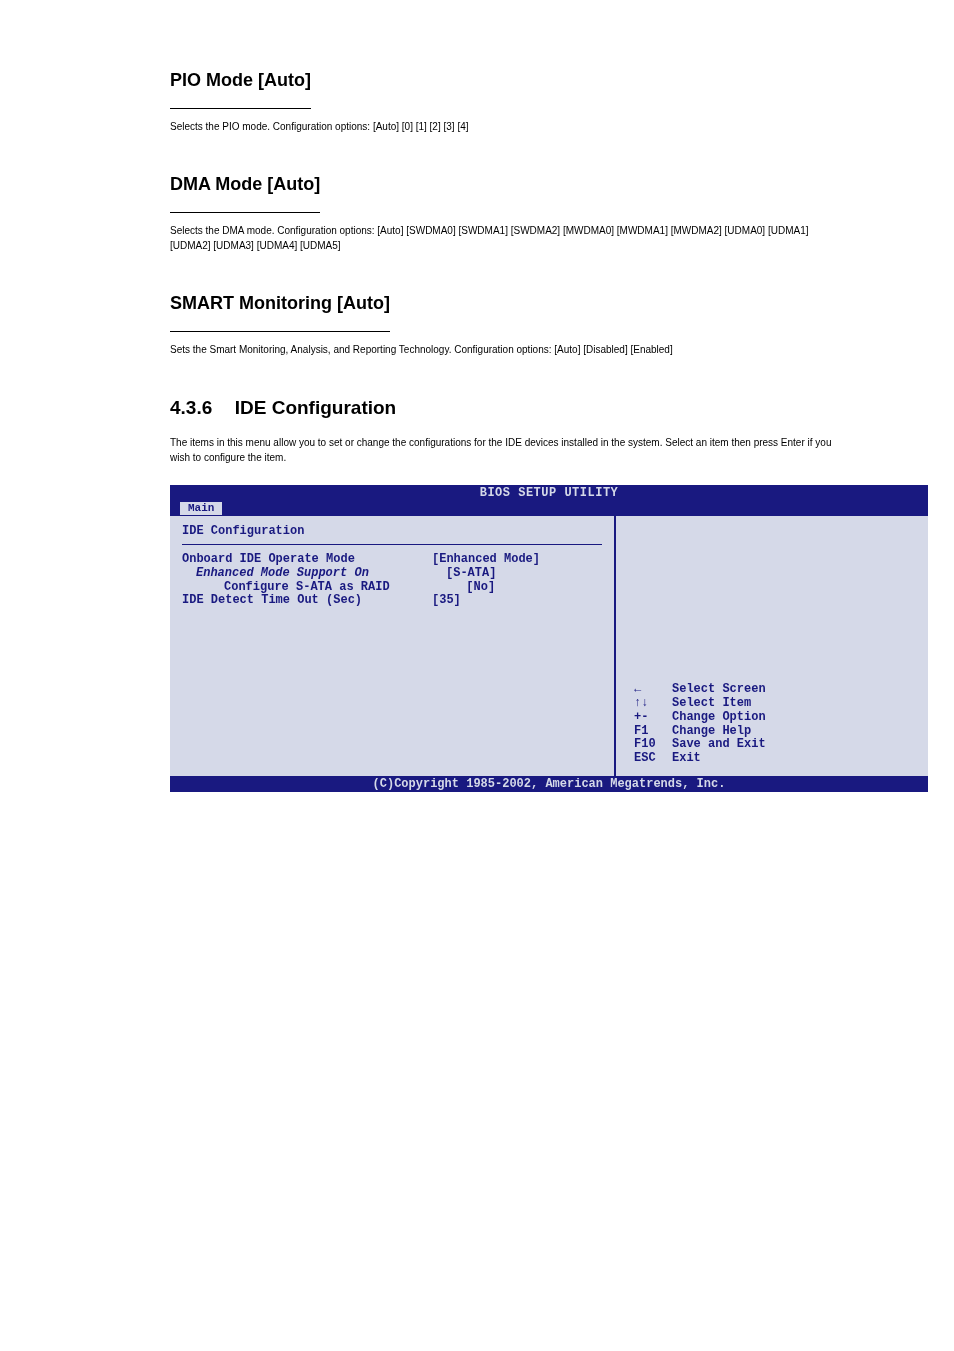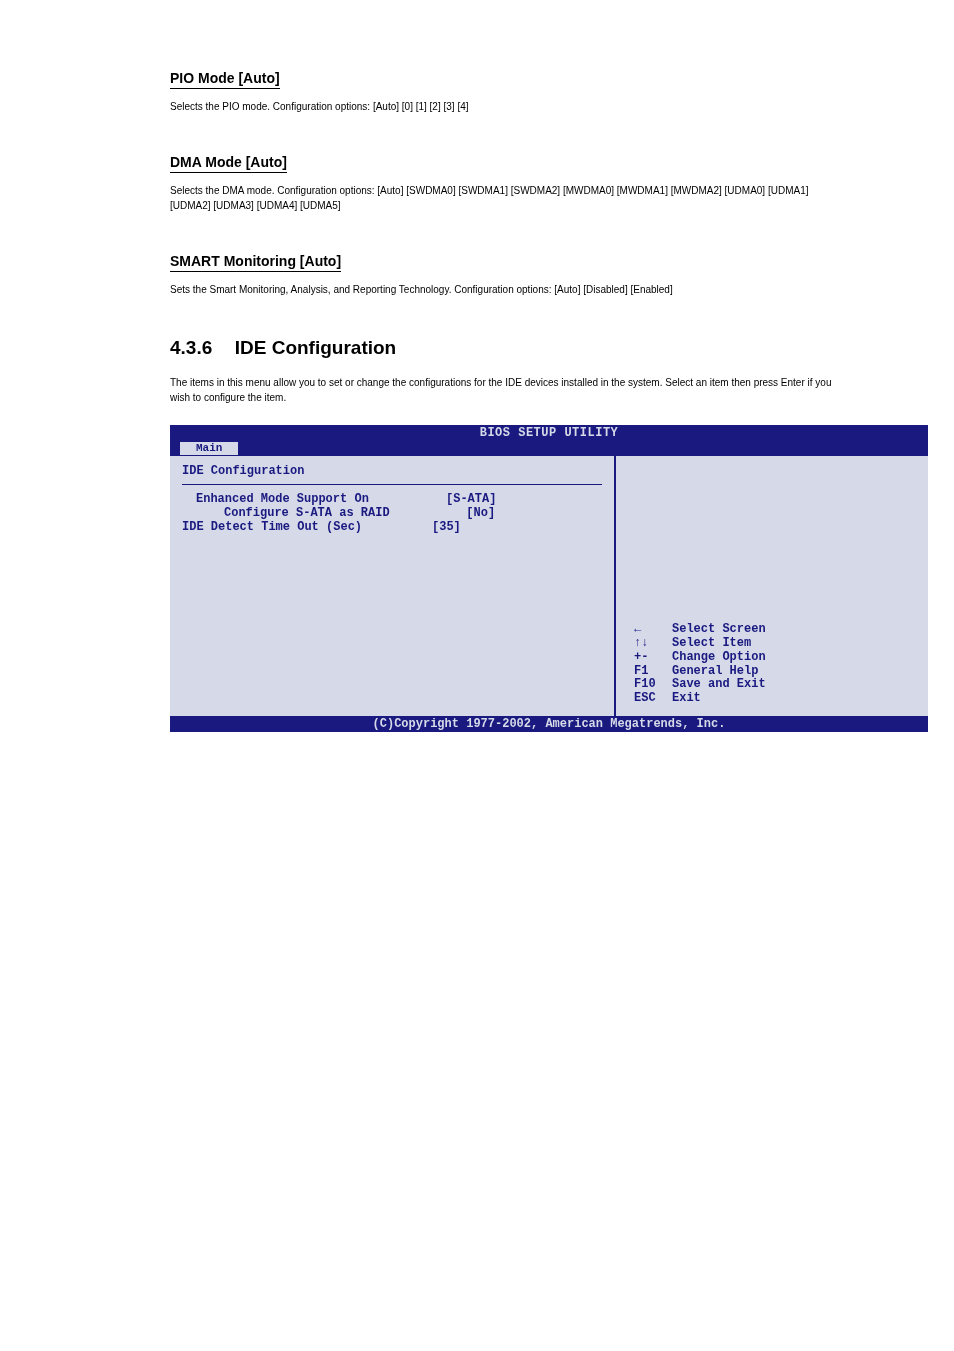--- a/index.html
+++ b/index.html
@@ -10,26 +10,26 @@
       background: white;
     }
     .page {
       padding: 40px 80px 40px 80px;
     }
     .content {
       margin-left: 90px;
       margin-right: 40px;
     }
     .section-heading {
-      font-size: 14px;
+      font-size: 18px;
       font-weight: bold;
       margin-top: 30px;
       margin-bottom: 10px;
       border-bottom: 1px solid #000;
-      padding-bottom: 2px;
+      padding-bottom: 17px;
       display: inline-block;
     }
     .section-body {
       font-size: 10px;
       line-height: 1.5;
       margin-bottom: 10px;
     }
     .bold {
       font-weight: bold;
     }
@@ -51,21 +51,21 @@
     }
     .bios-menu-bar {
       background: #191980;
       padding: 1px 0 1px 10px;
       display: flex;
       height: 13px;
     }
     .bios-tab {
       background: #d5d9e8;
       color: #191980;
-      padding: 0 16px;
+      padding: 0 8px;
       font-size: 11px;
     }
     .bios-body {
       display: flex;
       height: 260px;
     }
     .bios-left {
       background: #d5d9e8;
       width: 420px;
       padding: 8px 12px;
@@ -85,20 +85,21 @@
       line-height: 1.15;
     }
     .bios-label {
       width: 250px;
     }
     .bios-value {
       width: 140px;
     }
     .indent1 {
       padding-left: 14px;
+      font-style: italic;
     }
     .indent2 {
       padding-left: 42px;
     }
     .bios-right {
       background: #d5d9e8;
       border-left: 2px solid #191980;
       flex: 1;
       padding: 8px 12px;
       position: relative;
@@ -156,20 +157,24 @@
       <div class="bios-title-bar">BIOS SETUP UTILITY</div>
       <div class="bios-menu-bar">
         <span class="bios-tab">Main</span>
       </div>
       <div class="bios-body">
         <div class="bios-left">
           <div class="bios-header-text">IDE Configuration</div>
           <div class="bios-divider"></div>
           <div>
             <div class="bios-row">
+              <span class="bios-label">Onboard IDE Operate Mode</span>
+              <span class="bios-value">[Enhanced Mode]</span>
+            </div>
+            <div class="bios-row">
               <span class="bios-label indent1">Enhanced Mode Support On</span>
               <span class="bios-value">[S-ATA]</span>
             </div>
             <div class="bios-row">
               <span class="bios-label indent2">Configure S-ATA as RAID</span>
               <span class="bios-value">[No]</span>
             </div>
             <div class="bios-row">
               <span class="bios-label">IDE Detect Time Out (Sec)</span>
               <span class="bios-value">[35]</span>
@@ -185,30 +190,30 @@
             <div class="help-row">
               <span class="help-key">↑↓</span>
               <span>Select Item</span>
             </div>
             <div class="help-row">
               <span class="help-key">+-</span>
               <span>Change Option</span>
             </div>
             <div class="help-row">
               <span class="help-key">F1</span>
-              <span>General Help</span>
+              <span>Change Help</span>
             </div>
             <div class="help-row">
               <span class="help-key">F10</span>
               <span>Save and Exit</span>
             </div>
             <div class="help-row">
               <span class="help-key">ESC</span>
               <span>Exit</span>
             </div>
           </div>
         </div>
       </div>
-      <div class="bios-footer">(C)Copyright 1977-2002, American Megatrends, Inc.</div>
+      <div class="bios-footer">(C)Copyright 1985-2002, American Megatrends, Inc.</div>
     </div>
 
   </div>
 </div>
 
 </body></html>

